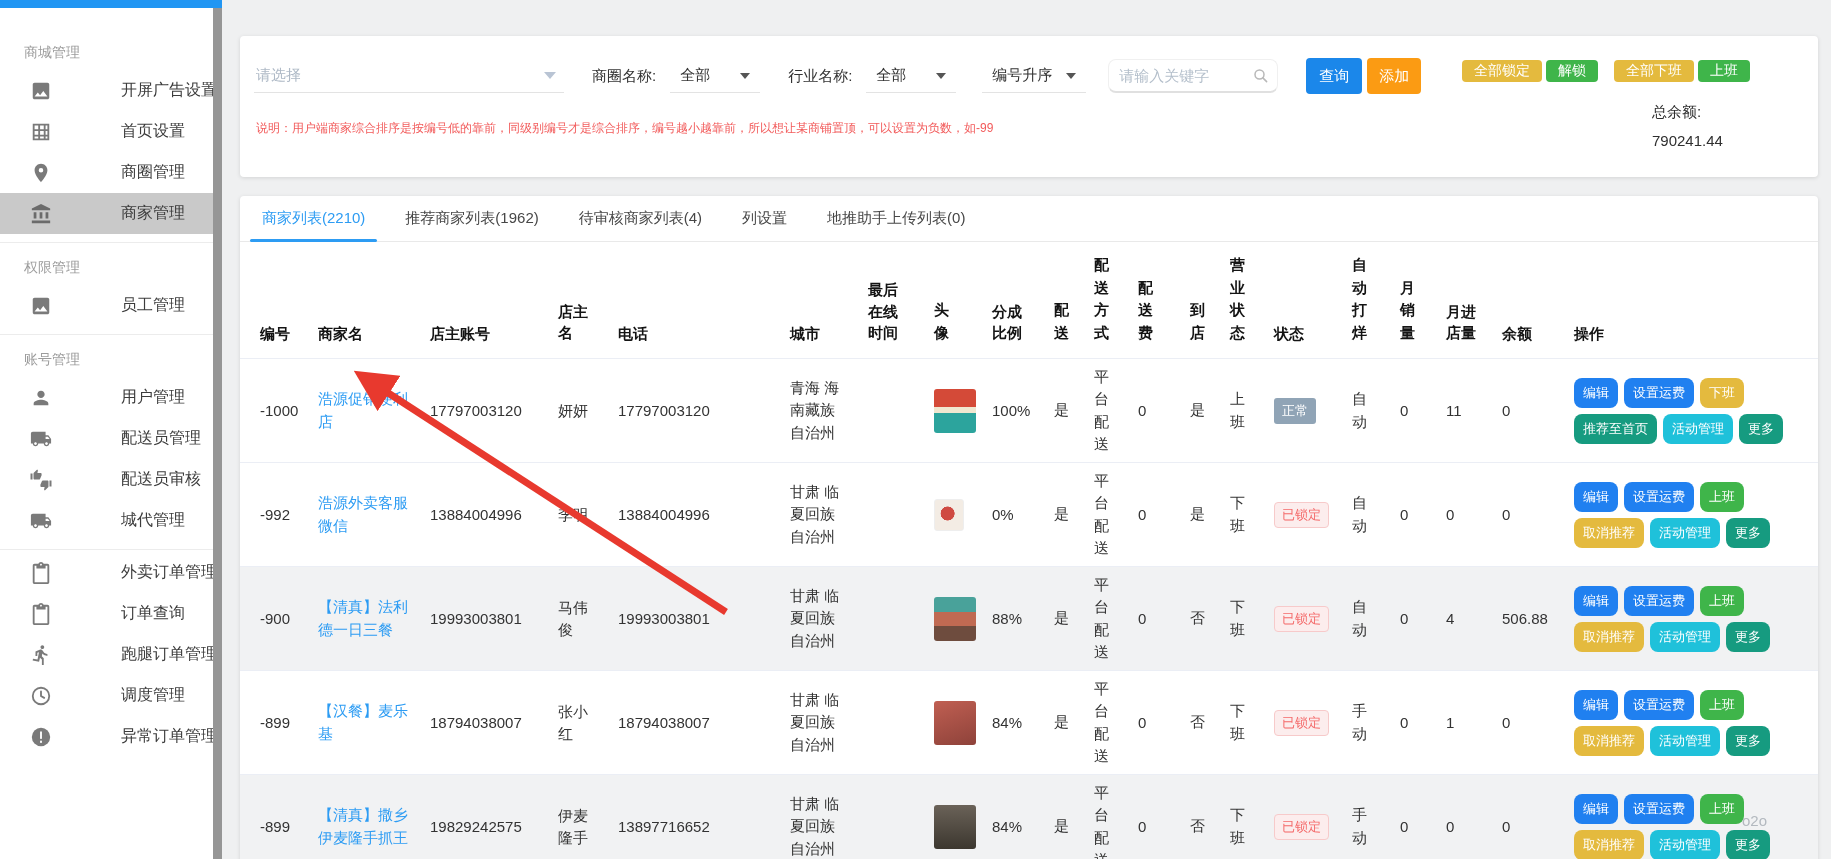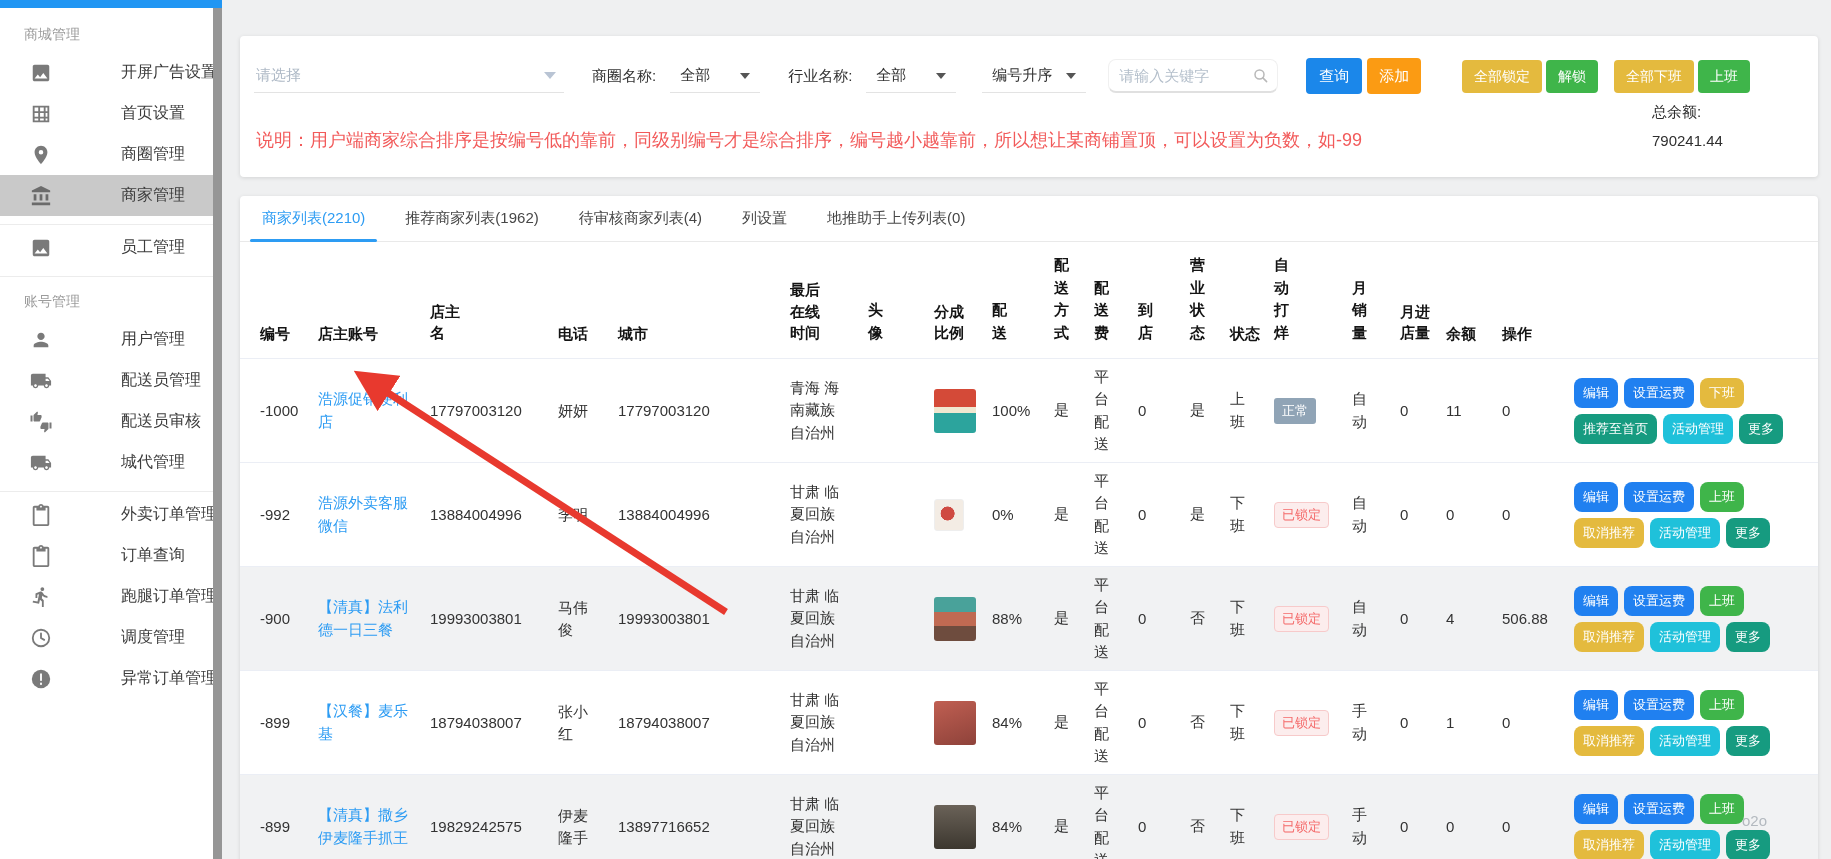--- a/index.html
+++ b/index.html
@@ -2,21 +2,21 @@
 <html><head>
 <meta charset="utf-8">
 <style>
   * { margin:0; padding:0; box-sizing:border-box; }
   html,body { background:#e8eaec; }
   body { font-family:"Liberation Sans","DejaVu Sans",sans-serif; }
   .page { position:relative; width:1831px; height:859px; background:#eff0f1; overflow:hidden; }
 
   
   .top-blue-bar { position:absolute; left:0; top:0; width:222px; height:8px; background:#2196f3; z-index:6; }
-  .sidebar { position:absolute; left:0; top:0; width:213px; height:859px; background:#fff; padding-top:10px; z-index:2; }
+  .sidebar { position:absolute; left:0; top:0; width:213px; height:859px; background:#fff; padding-top:28px; z-index:2; }
   .scroll-strip { position:absolute; left:213px; top:0; width:9px; height:859px; background:#f1f1f1; z-index:3; }
   .scroll-thumb { position:absolute; left:0; top:8px; width:9px; height:851px; background:#969696; }
   .side-section { padding-top:2px; }
   .side-section + .side-section { border-top:1px solid #ececec; margin-top:8px; }
   .side-title { padding:14px 0 8px 24px; font-size:14px; color:#9c9c9c; }
   .side-item { height:41px; display:flex; align-items:center; padding-left:30px; cursor:pointer;gap:45px; }
   .side-item.active { background:#c9c9c9; }
   .side-item .icon { width:22px; height:22px; margin-right:24px; flex:none; }
   .side-item .icon svg { width:22px; height:22px; display:block; }
   .side-label { font-size:16px; color:#3c3c3c; white-space:nowrap; }
@@ -38,26 +38,26 @@
   .mini-select.sort { margin-left:26px; width:104px; }
   .mini-value { font-size:15px; color:#333; }
   .kw-wrap { position:relative; margin-left:22px; }
   .kw-input { width:170px; height:34px; border:1px solid #f0f0f0; border-bottom:2px solid #e0e0e0; border-radius:8px; padding:0 30px 0 10px; font-size:15px; color:#333; outline:none; font-family:inherit; }
   .kw-input::placeholder { color:#b4bfcb; }
   .kw-icon { position:absolute; right:8px; top:8px; width:18px; height:18px; }
   .btn { border:none; border-radius:4px; color:#fff; cursor:pointer; font-family:inherit; }
   .btn-query { margin-left:28px; width:56px; height:36px; font-size:15px; background:#1b87ea; }
   .btn-add { margin-left:5px; width:54px; height:36px; font-size:15px; background:#fb9b13; }
   .lock-group { position:absolute; left:1222px; top:24px; display:flex; align-items:center; }
-  .lock-group .btn { height:33px; padding:0 12px; font-size:14px; }
+  .lock-group .btn { height:22px; padding:0 12px; font-size:14px; }
   .gap16 { width:16px; }
   .gap4 { width:4px; }
   .b-gold { background:#e4ba3e; }
   .b-green { background:#3fb54a; }
-  .note { position:absolute; left:16px; top:92px; font-size:18px; color:#f25a5a; white-space:nowrap; }
+  .note { position:absolute; left:16px; top:84px; font-size:12px; color:#f25a5a; white-space:nowrap; }
   .total { position:absolute; left:1412px; top:62px; font-size:15px; color:#2f2f2f; line-height:1.9; }
 
   
   .tabs { display:flex; align-items:center; gap:40px; height:46px; padding:16px 22px; border-bottom:1px solid #e9e9e9; }
   .tab { position:relative; font-size:15px; color:#474747; height:46px; display:flex; align-items:center; cursor:pointer; white-space:nowrap; }
   .tab.active { color:#2d9cf3; }
   .tab.active::after { content:""; position:absolute; left:-12px; right:-12px; bottom:0; height:3px; border-radius:2px; background:#2d9cf3; }
 
   
   .thead,.tr { display:grid; grid-template-columns:58px 112px 128px 60px 172px 78px 66px 58px 62px 40px 44px 52px 40px 44px 78px 48px 46px 56px 72px 1fr; padding:0 20px; }
@@ -128,20 +128,21 @@
         <span class="icon">
             <svg viewBox="0 0 24 24">
               <path fill="#6b6b6b" d="M4 10h3v7H4zM10.5 10h3v7h-3zM2 19h20v3H2zM17 10h3v7h-3zM12 1L2 6v2h20V6z"></path>
             </svg>
           </span>
         <span class="side-label">商家管理</span>
       </div>
     </div>
 
     <div class="side-section">
+      <div class="side-title">权限管理</div>
       <div class="side-item">
         <span class="icon">
             <svg viewBox="0 0 24 24">
               <path fill="#7a7a7a" d="M21 19V5c0-1.1-.9-2-2-2H5c-1.1 0-2 .9-2 2v14c0 1.1.9 2 2 2h14c1.1 0 2-.9 2-2zM8.5 13.5l2.5 3 3.5-4.5 4.5 6H5l3.5-4.5z"></path>
             </svg>
           </span>
         <span class="side-label">员工管理</span>
       </div>
     </div>
 
@@ -292,20 +293,23 @@
         <div class="tab">待审核商家列表(4)</div>
         <div class="tab">列设置</div>
         <div class="tab">地推助手上传列表(0)</div>
       </div>
 
       <div class="thead">
         <div class="th">
             <span>编号</span>
           </div>
         <div class="th">
+            <span>商家名</span>
+          </div>
+        <div class="th">
             <span>店主账号</span>
           </div>
         <div class="th">
             <span class="v2">店主名</span>
           </div>
         <div class="th">
             <span>电话</span>
           </div>
         <div class="th">
             <span>城市</span>

